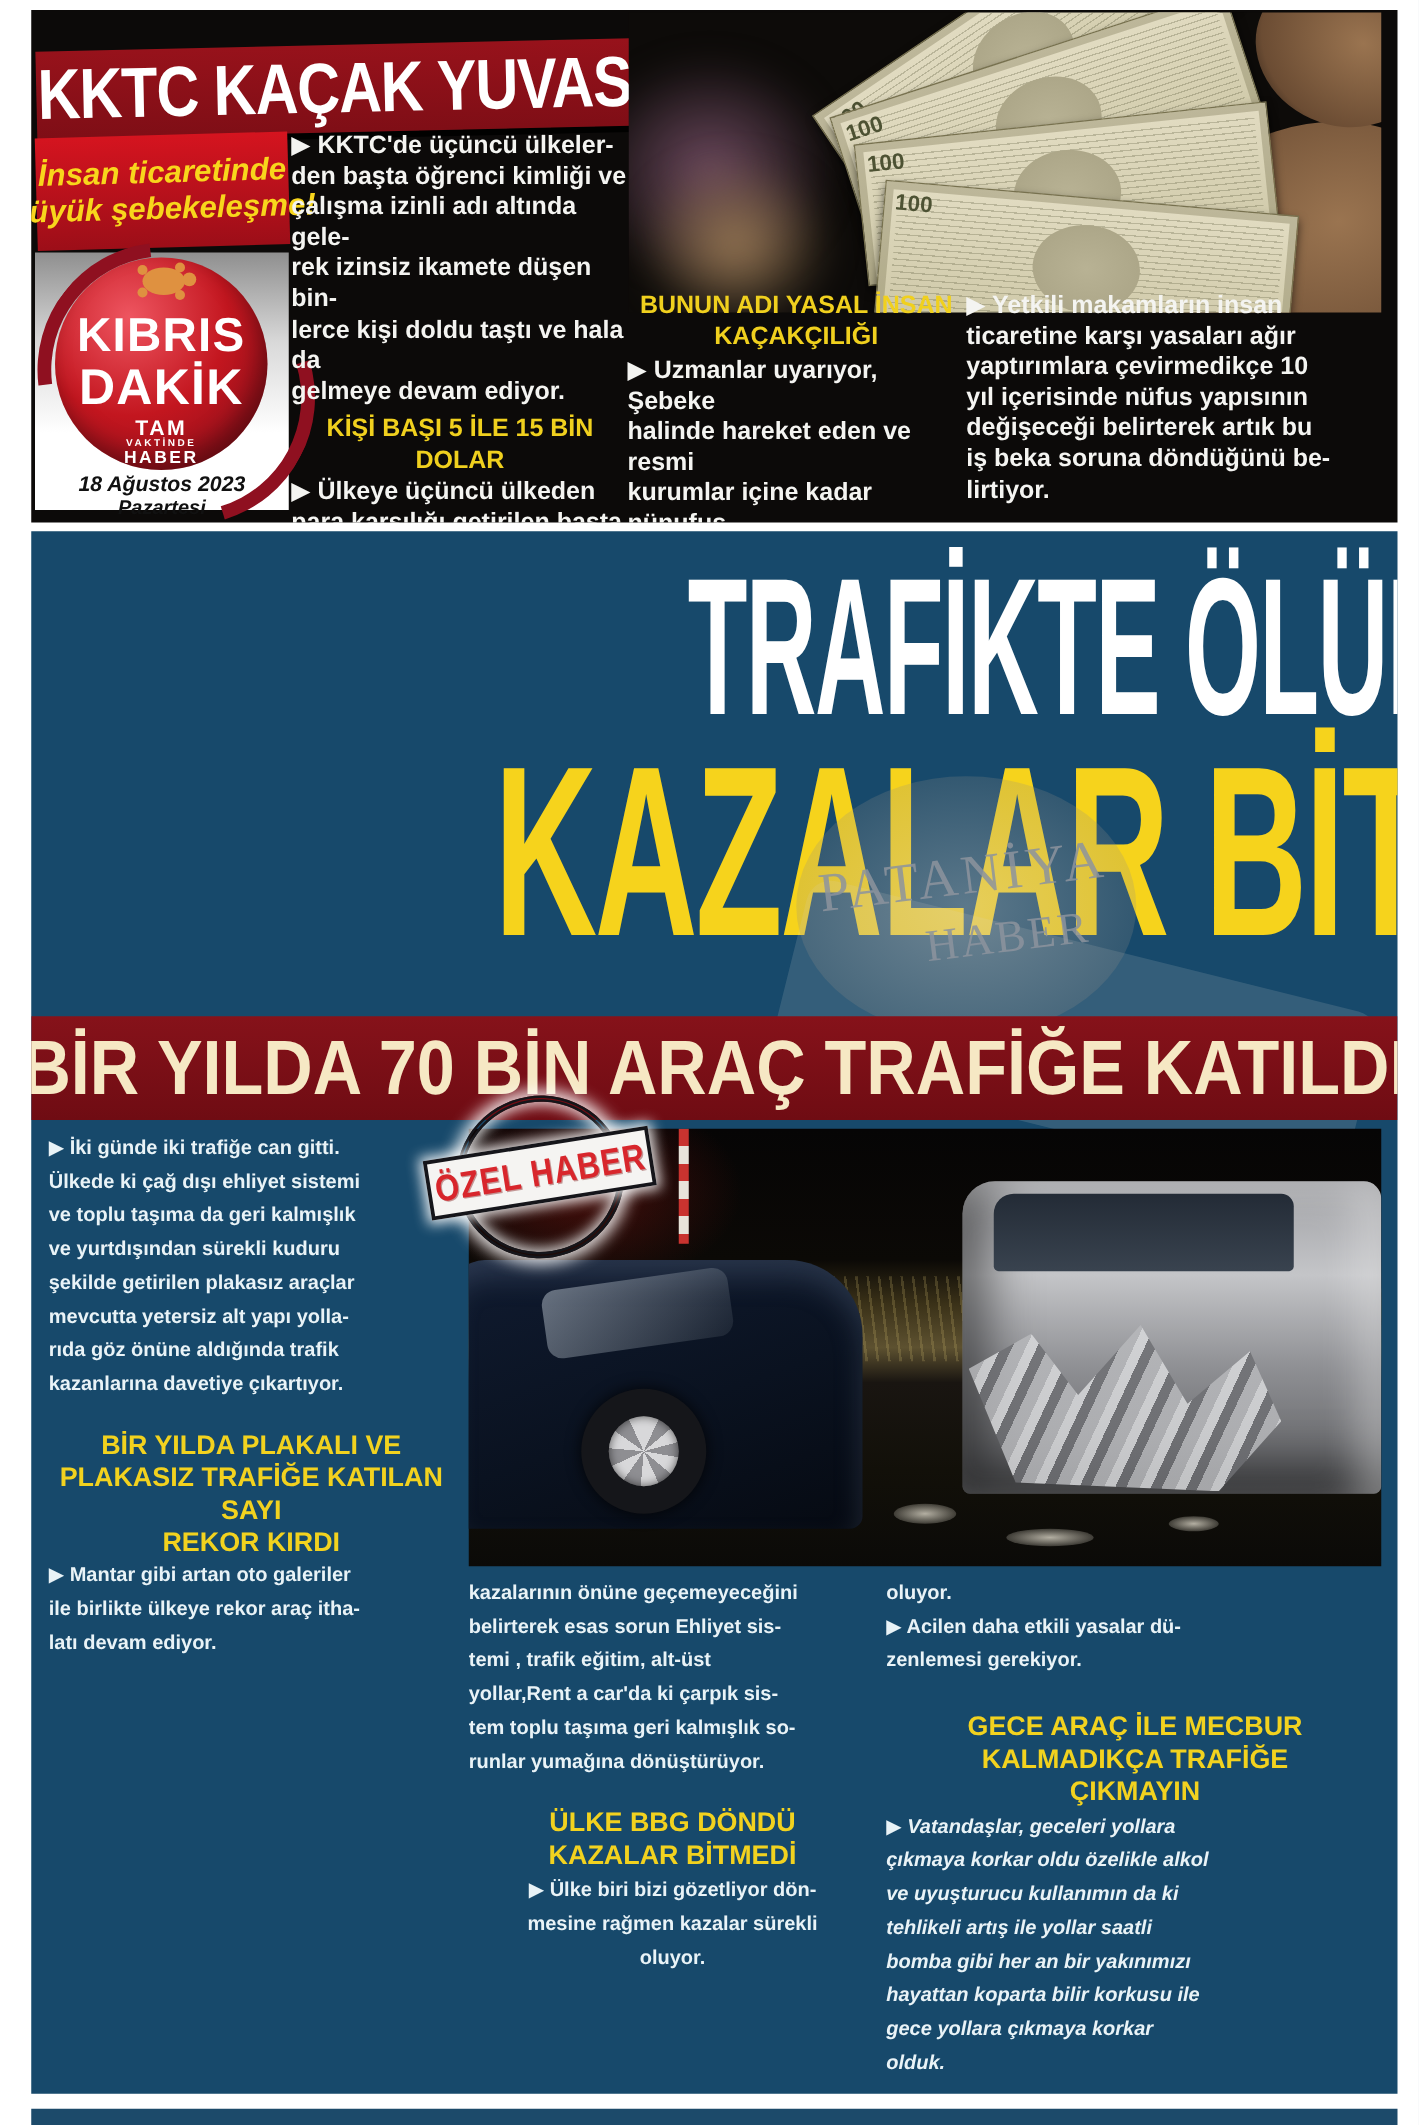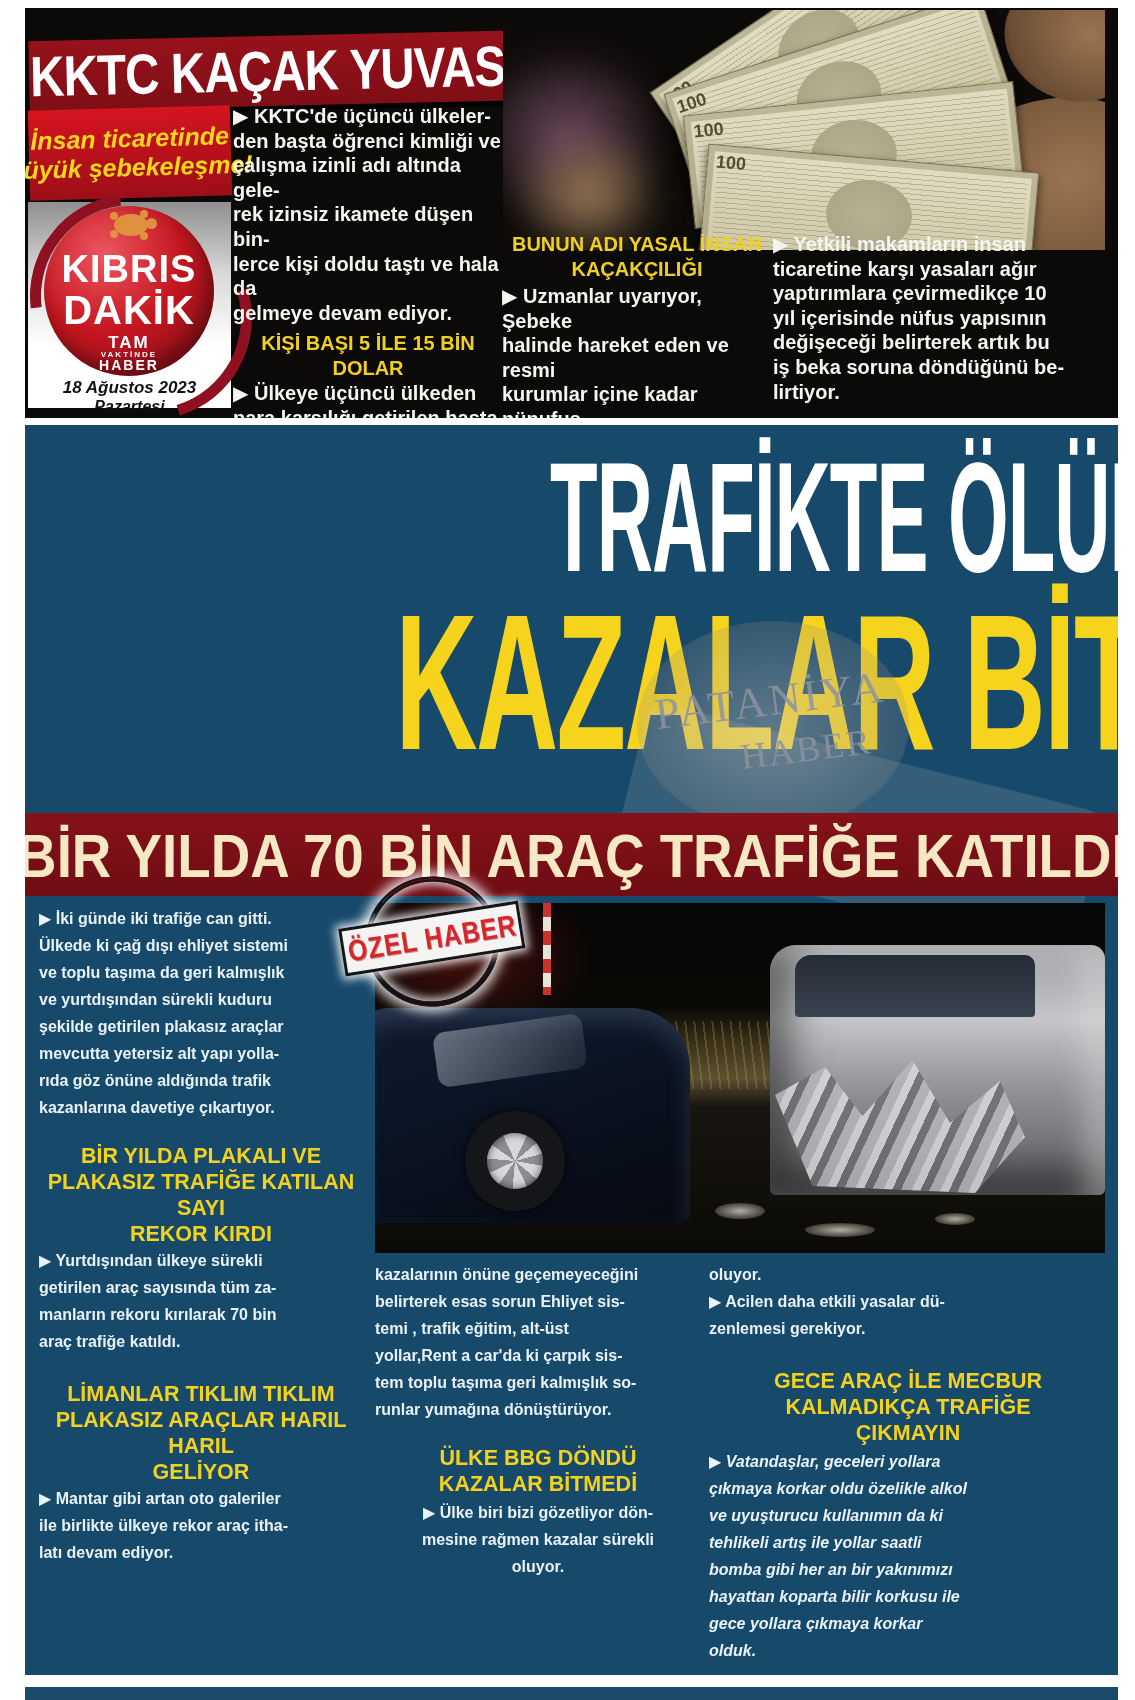--- a/index.html
+++ b/index.html
@@ -265,27 +265,20 @@
 Ülkede ki çağ dışı ehliyet  sistemi
 ve toplu taşıma da  geri kalmışlık
 ve  yurtdışından sürekli kuduru
 şekilde getirilen plakasız araçlar
 mevcutta yetersiz alt yapı yolla-
 rıda göz önüne aldığında  trafik
 kazanlarına davetiye çıkartıyor.</div>
       <div class="bhead mt22">BİR YILDA PLAKALI VE
 PLAKASIZ TRAFİĞE KATILAN SAYI
 REKOR KIRDI</div>
-      <div class="bpara">▶     Yurtdışından ülkeye sürekli
-getirilen araç sayısında tüm za-
-manların rekoru kırılarak 70 bin
-araç trafiğe katıldı.</div>
-      <div class="bhead mt26">LİMANLAR TIKLIM TIKLIM
-PLAKASIZ ARAÇLAR HARIL HARIL
-GELİYOR</div>
       <div class="bpara">▶     Mantar gibi artan oto galeriler
 ile birlikte ülkeye rekor araç itha-
 latı devam ediyor.</div>
 
     </div>
 
     <div class="abs bcol-mid">
       <div class="bpara">kazalarının önüne geçemeyeceğini
 belirterek esas sorun Ehliyet sis-
 temi , trafik eğitim, alt-üst

